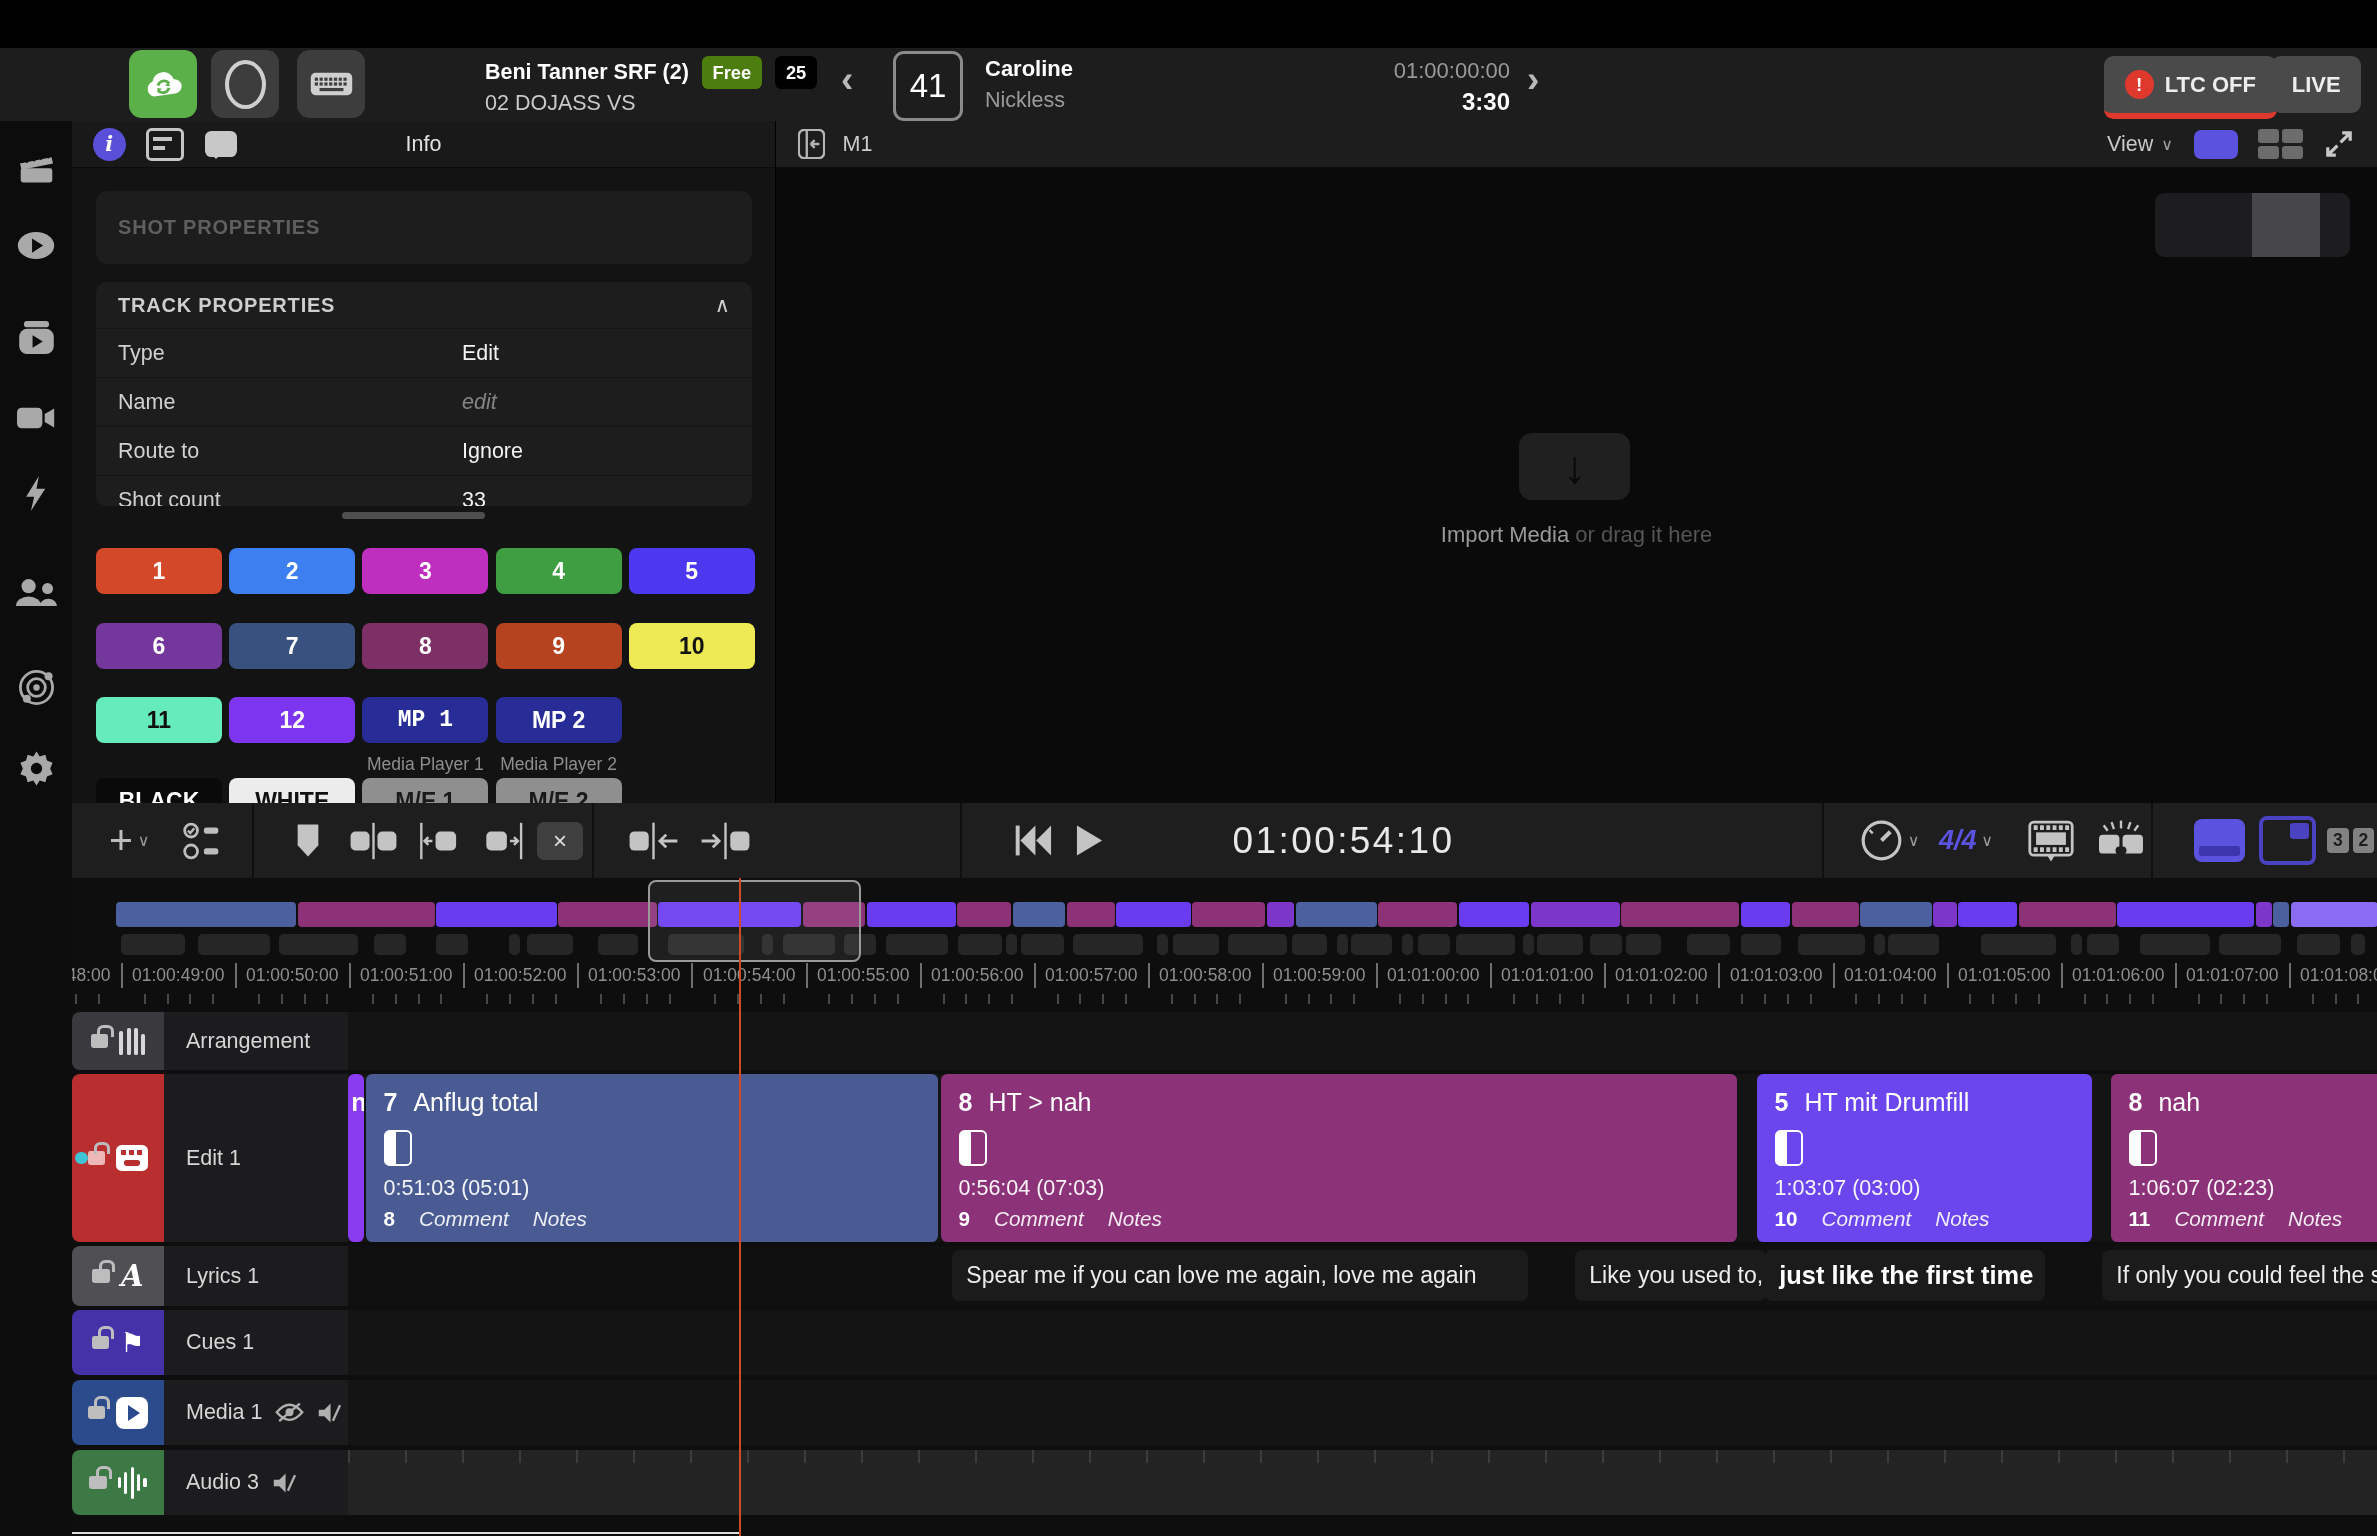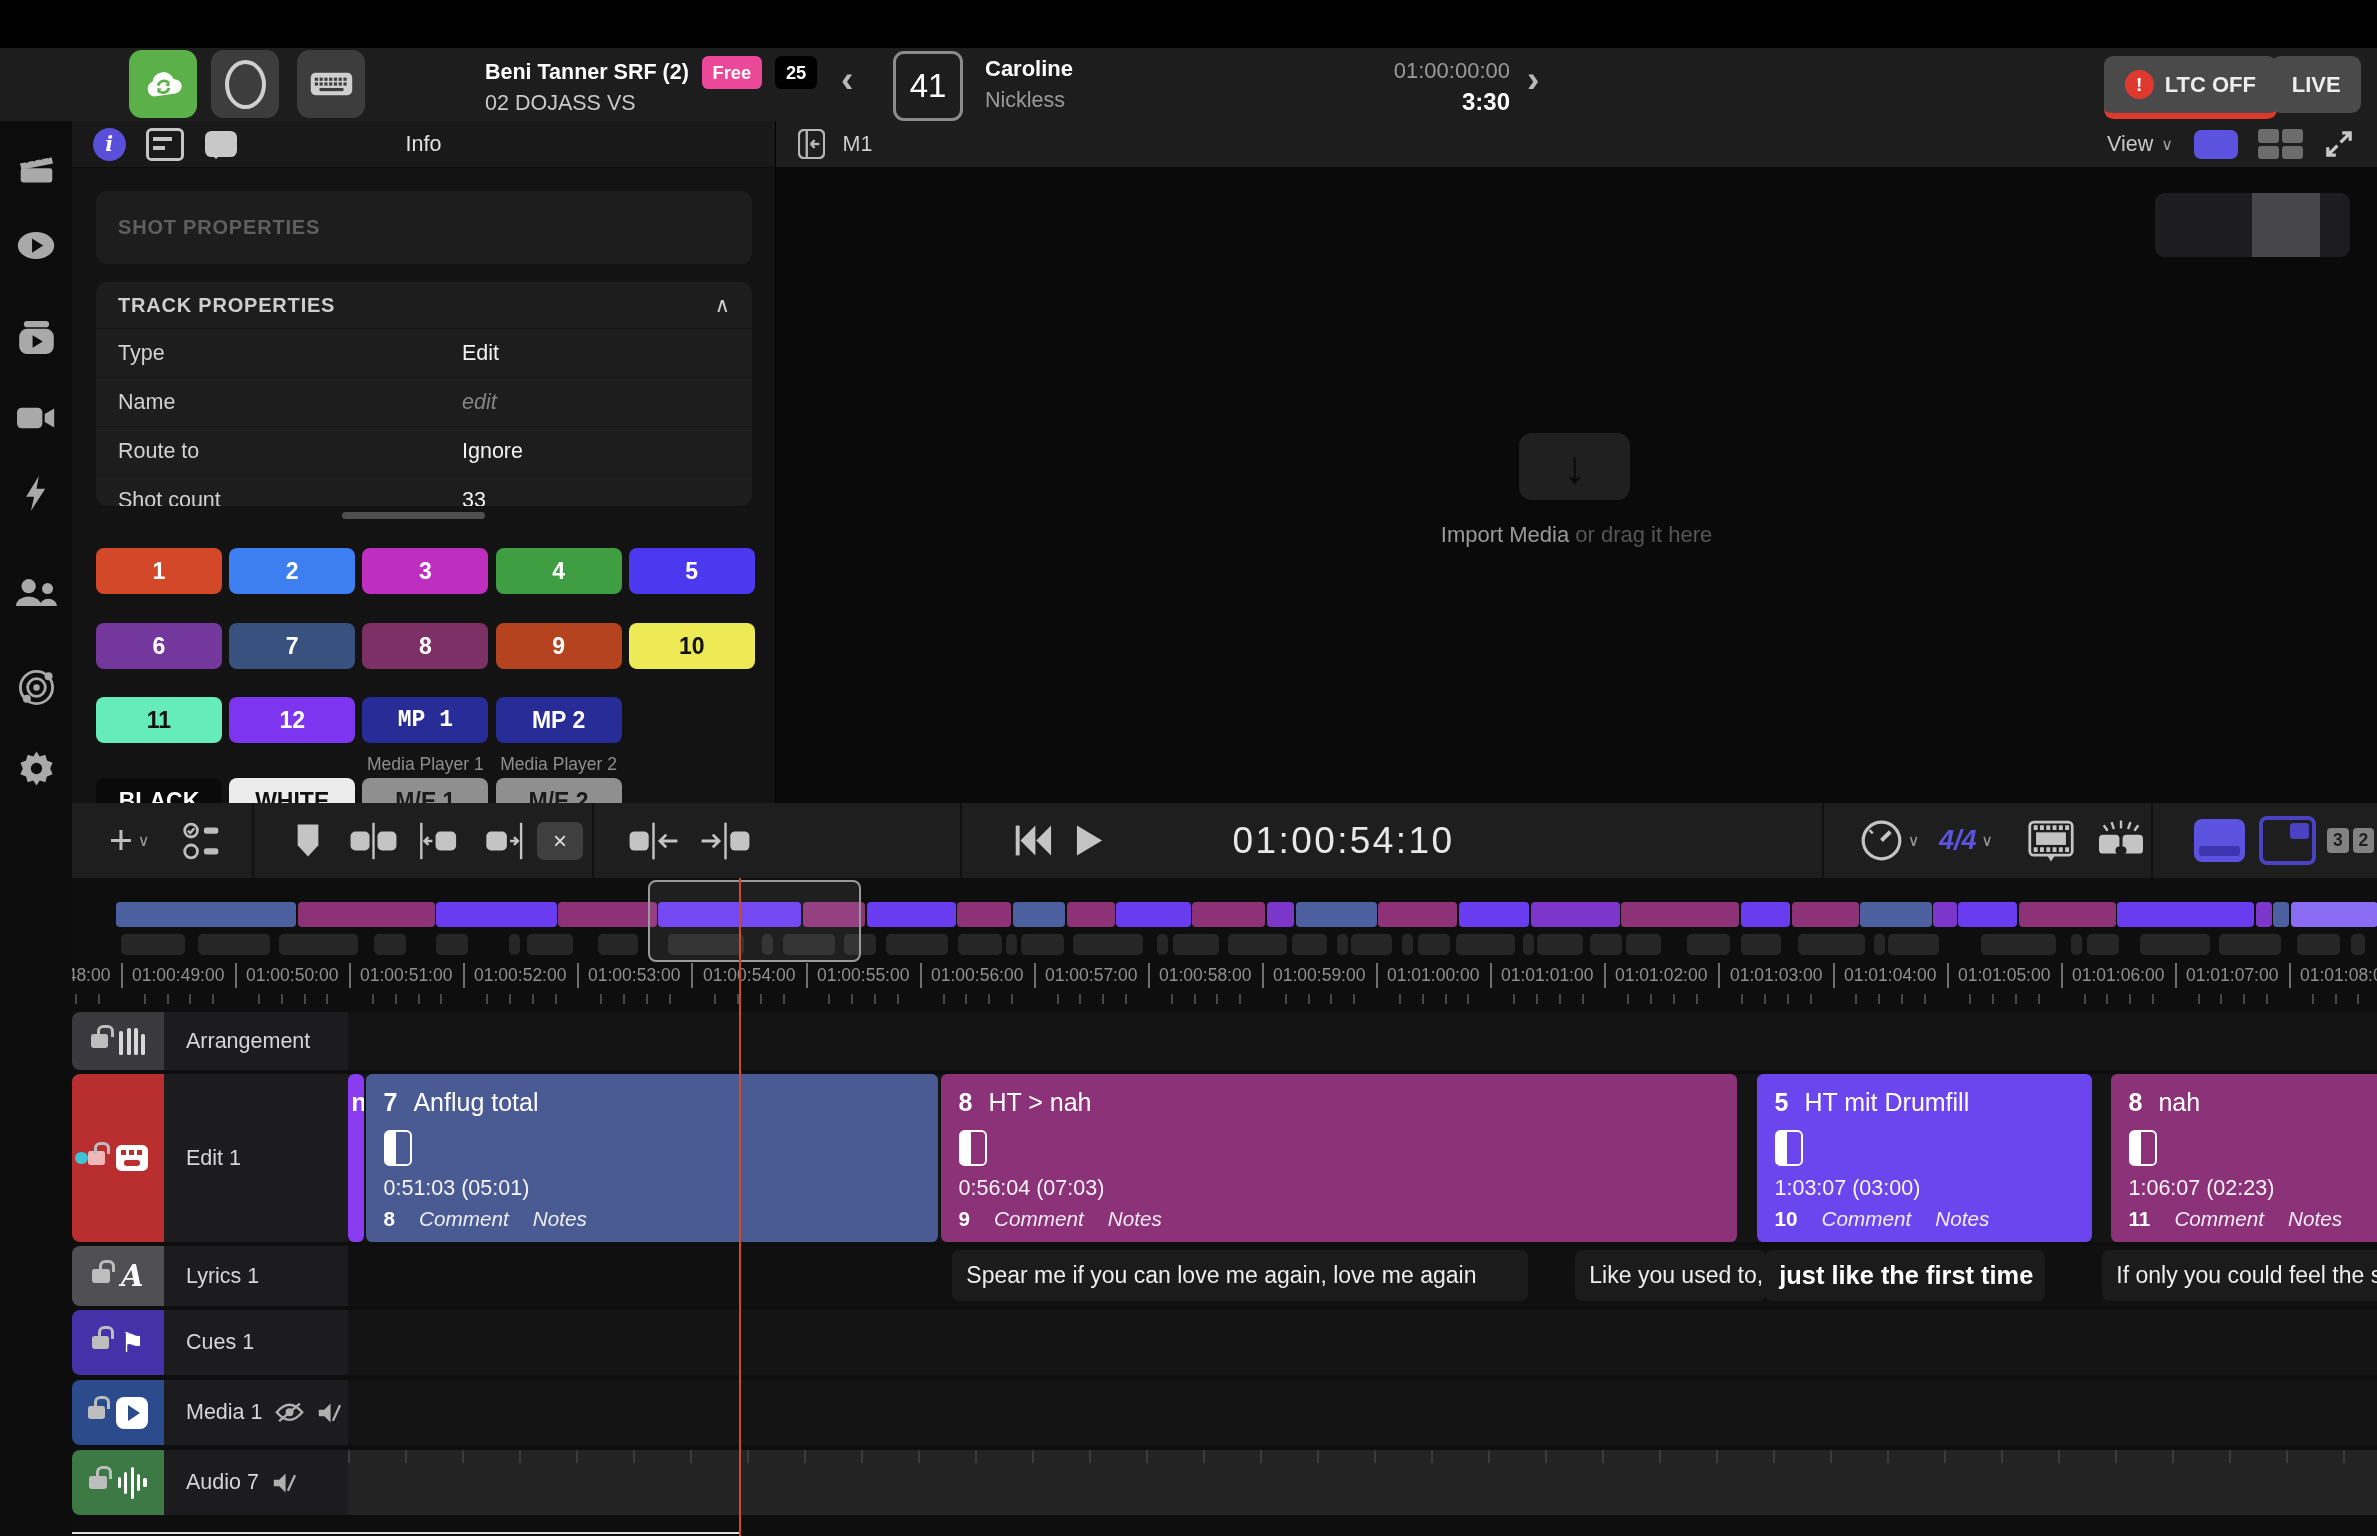--- a/index.html
+++ b/index.html
@@ -188,21 +188,21 @@
           <rect x="24" y="13" width="4" height="4"></rect>
           <rect x="30" y="13" width="4" height="4"></rect>
           <rect x="36" y="13" width="4" height="4"></rect>
           <rect x="42" y="13" width="4" height="4"></rect>
         <rect x="12" y="20" width="30" height="4"></rect>
       </g>
     </svg>
   </div>
   <div class="abs proj-line1" style="left:485px;">
     <span>Beni Tanner SRF (2)</span>
-    <span class="badge" style="background:#ec4899;text-align:right;">Free</span>
+    <span class="badge" style="background:#4d7c0f;text-align:right;">Free</span>
     <span class="badge" style="background:#000;">25</span>
   </div>
   <div class="abs proj-line2" style="left:485px;">02 DOJASS VS</div>
 
   <div class="abs chev" style="left:841px;">‹</div>
   <div class="abs" id="shot-num-box" style="left:893px;">
     <span>41</span>
   </div>
   <div class="abs" style="left:985px;top:8px;">
     <div class="shot-title">Caroline</div>
@@ -893,21 +893,21 @@
       <div class="lock"></div>
       <div class="wave-ic">
         <i style="height:11px"></i>
           <i style="height:22px"></i>
           <i style="height:32px"></i>
           <i style="height:17.5px"></i>
           <i style="height:9.5px"></i>
       </div>
     </div>
     <div class="abs track-head">
-      <span class="track-label">Audio 7</span>
+      <span class="track-label">Audio 3</span>
       <svg class="hmute" width="24" height="22" viewBox="0 0 30 28">
         <path d="M2 10 h7 l8 -8 v24 l-8 -8 h-7 z" fill="#b0b0b0"></path>
         <line x1="20" y1="24" x2="29" y2="4" stroke="#b0b0b0" stroke-width="3"></line>
       </svg>
     </div>
   </div>
 
   <div class="abs" id="playhead" style="left: 667px;"></div>
   <div class="abs" id="bottom-line" style="width: 667px;"></div>
 </div>

